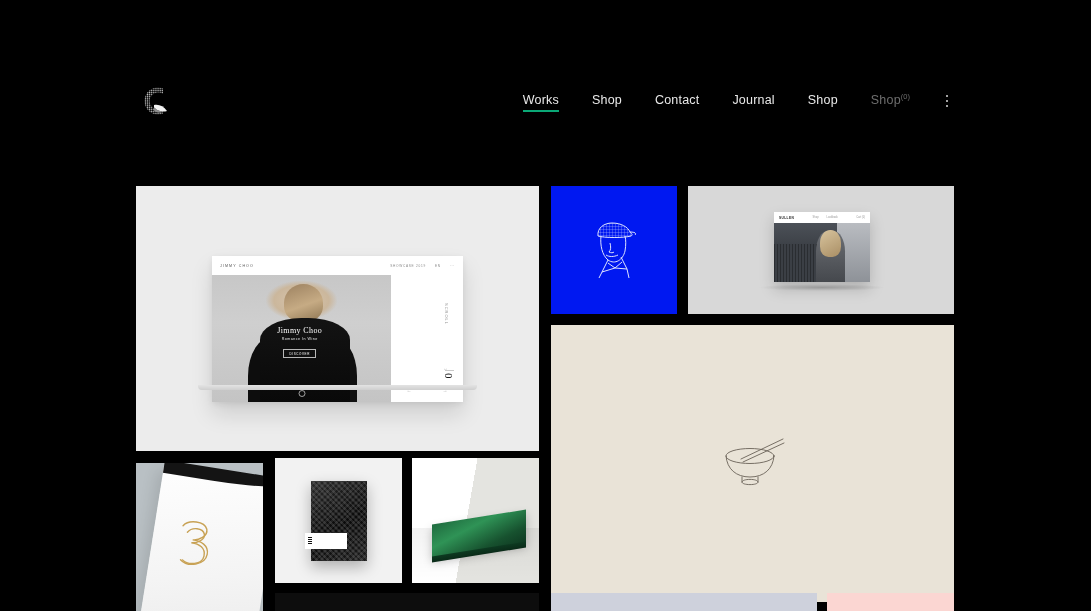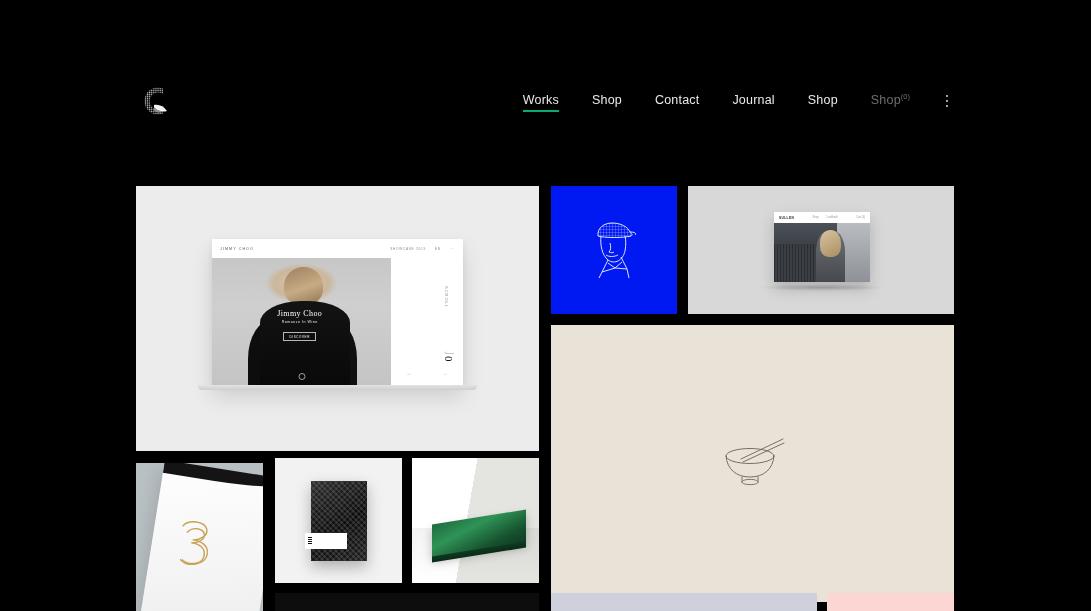--- a/index.html
+++ b/index.html
@@ -61,21 +61,21 @@
   .t-beige{ left:415px; top:139px; width:403px; height:277px; background:#e9e3d7; }
   .t-p1   { left:0;   top:277px; width:127px; height:153px; background:#b9c0c4; }
   .t-p2   { left:139px;top:272px; width:127px; height:125px; background:#f2f2f2; }
   .t-p3   { left:276px;top:272px; width:127px; height:125px; background:#f6f7f5; }
   .t-dark { left:139px;top:407px; width:264px; height:23px; background:#0c0c0c; }
   .t-lav  { left:415px;top:407px; width:266px; height:23px; background:#ced1dc; }
   .t-pink { left:691px;top:407px; width:127px; height:23px; background:#fbd6d2; }
 
   
   .laptop {
-    position:absolute; left:76px; top:53px; width:251px; height:146px;
+    position:absolute; left:76px; top:70px; width:251px; height:146px;
     background:#a16207;
     box-shadow:0 12px 22px rgba(0,0,0,.13), 0 2px 6px rgba(0,0,0,.07);
     border-radius:2px;
   }
   .lt-bar { height:19px; background:#fff; display:flex; align-items:center;
             justify-content:space-between; padding:0 8px; }
   .lt-brand { font-size:3.6px; color:#555; letter-spacing:1.1px; }
   .lt-right { display:flex; align-items:center; gap:9px; }
   .lt-mini  { font-size:3.2px; color:#8a8a8a; letter-spacing:.7px; }
   .lt-body  { position:relative; height:127px; background:#c9c9c9; overflow:hidden; }

